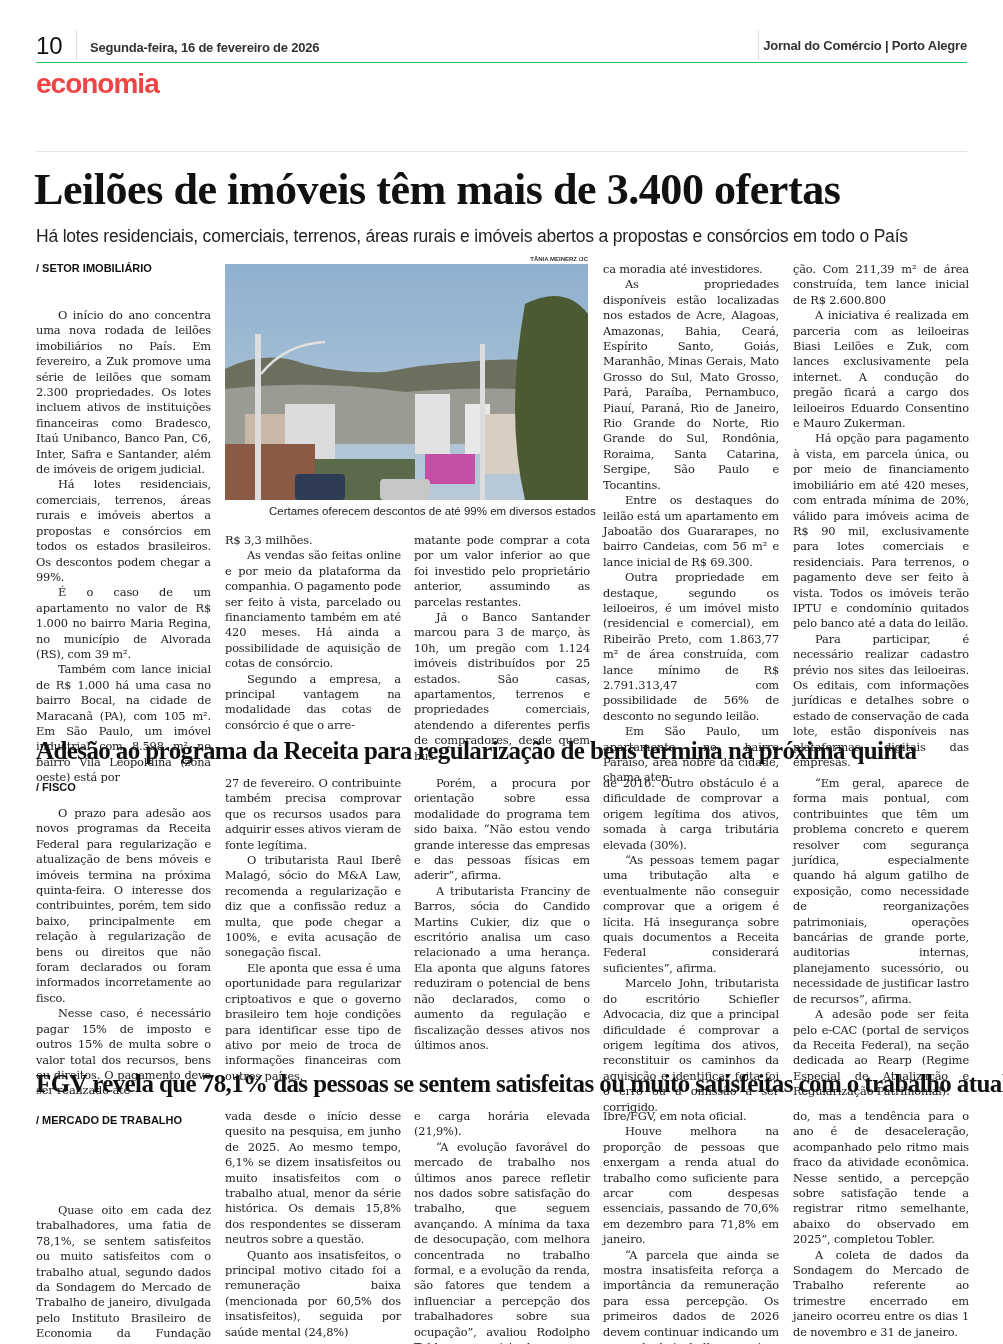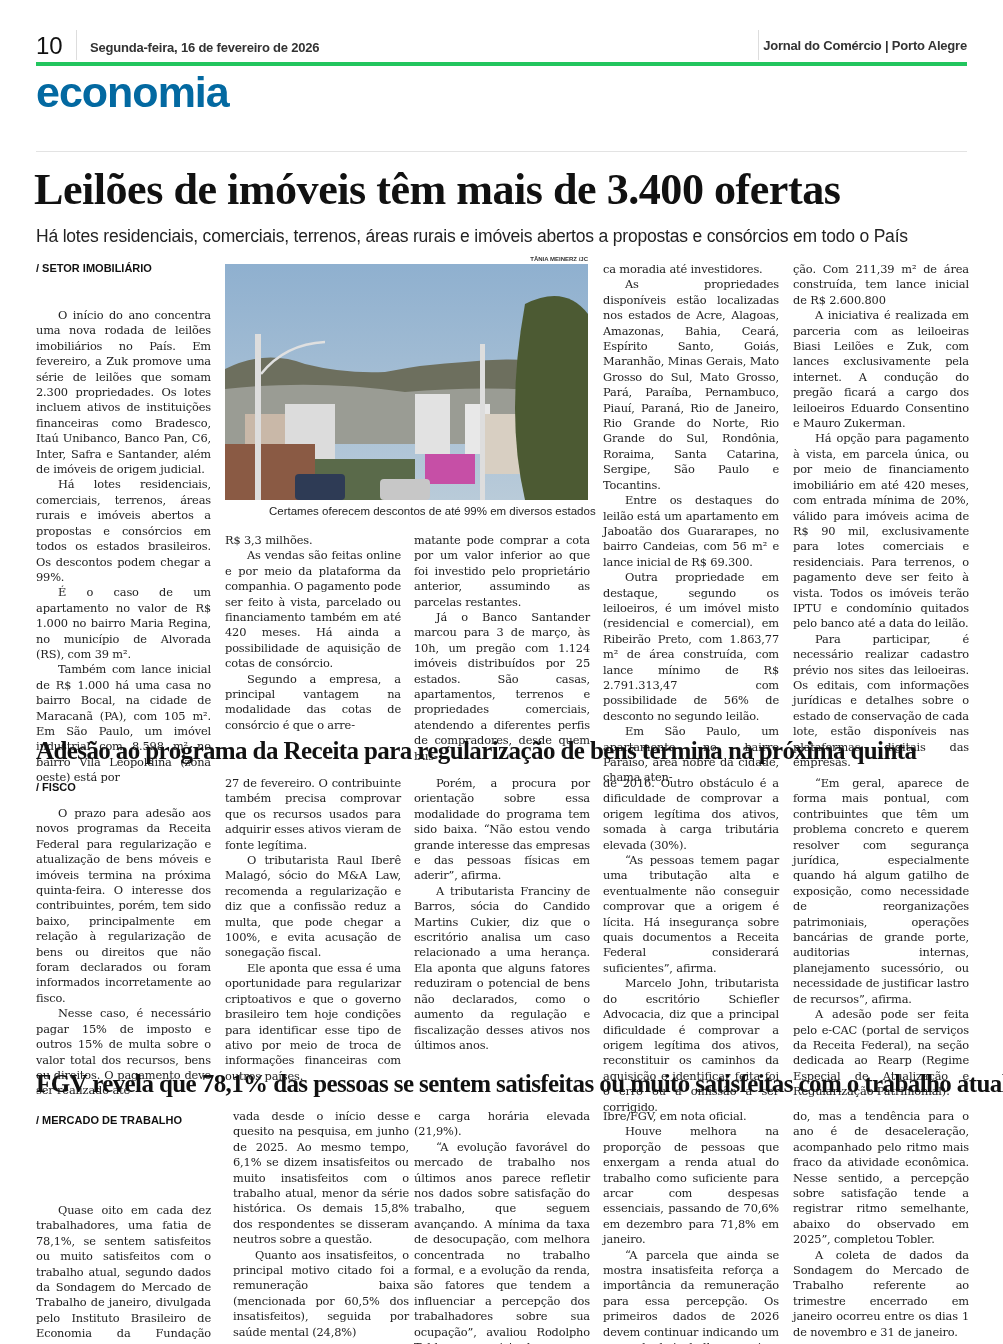--- a/index.html
+++ b/index.html
@@ -1,25 +1,25 @@
 <!DOCTYPE html>
 <html><head>
 <meta charset="utf-8">
 <style>
   html, body { margin: 0; padding: 0; background: #ffffff; }
   body { width: 1003px; height: 1344px; position: relative; overflow: hidden; color: #1a1a1a; }
 
   
-  .topbar { position: absolute; left: 36px; top: 28px; width: 931px; height: 34px; border-bottom: 4px solid #22c55e; }
+  .topbar { position: absolute; left: 36px; top: 28px; width: 931px; height: 34px; border-bottom: 1px solid #22c55e; }
   .page-num { position: absolute; left: 0; top: 4px; font-family: "Liberation Sans", sans-serif; font-size: 24px; color: #111; }
   .sep-left { position: absolute; left: 40px; top: 2px; height: 30px; border-left: 1px solid #ddd; }
   .date { position: absolute; left: 54px; top: 12px; font-family: "Liberation Sans", sans-serif; font-size: 13px; font-weight: bold; color: #333; letter-spacing: -0.2px; }
   .sep-right { position: absolute; left: 722px; top: 2px; height: 30px; border-left: 1px solid #ddd; }
   .journal { position: absolute; right: 0; top: 10px; font-family: "Liberation Sans", sans-serif; font-size: 13px; font-weight: bold; color: #333; letter-spacing: -0.2px; }
-  .section { position: absolute; left: 36px; top: 68px; font-family: "Liberation Sans", sans-serif; font-weight: bold; font-size: 43px; color: #0369a1; letter-spacing: -1px; }
+  .section { position: absolute; left: 36px; top: 68px; font-family: "Liberation Sans", sans-serif; font-weight: bold; font-size: 28px; color: #ef4444; letter-spacing: -1px; }
   .rule-top { position: absolute; left: 36px; top: 151px; width: 931px; border-top: 1px solid #e3e3e3; }
 
   
   .h1 { position: absolute; left: 34px; top: 162px; width: 940px; font-family: "Liberation Serif", "DejaVu Serif", serif; font-weight: bold; font-size: 45px; line-height: 54px; color: #111; letter-spacing: -0.5px; transform: scaleX(0.98); transform-origin: left; white-space: nowrap; }
   .sub { position: absolute; left: 36px; top: 226px; width: 940px; font-family: "Liberation Sans", sans-serif; font-size: 17.5px; color: #222; white-space: nowrap; letter-spacing: -0.2px; }
   .h2 { position: absolute; left: 36px; font-family: "Liberation Serif", "DejaVu Serif", serif; font-weight: bold; font-size: 25px; color: #111; white-space: nowrap; letter-spacing: -0.6px; }
   .tag { position: absolute; left: 36px; font-family: "Liberation Sans", sans-serif; font-weight: bold; font-size: 11px; color: #111; }
 
   
   .col { position: absolute; font-family: "DejaVu Serif", "Liberation Serif", serif; font-size: 11.4px; line-height: 15.4px; text-align: justify; hyphens: auto; color: #222; letter-spacing: -0.15px; }
@@ -131,21 +131,21 @@
   <p>“Em geral, aparece de forma mais pontual, com contribuintes que têm um problema concreto e querem resolver com segurança jurídica, especialmente quando há algum gatilho de exposição, como necessidade de reorganizações patrimoniais, operações bancárias de grande porte, auditorias internas, planejamento sucessório, ou necessidade de justificar lastro de recursos”, afirma.</p>
   <p>A adesão pode ser feita pelo e-CAC (portal de serviços da Receita Federal), na seção dedicada ao Rearp (Regime Especial de Atualização e Regularização Patrimonial).</p>
 </div>
 
 <div class="h2" style="top:1070px;">FGV revela que 78,1% das pessoas se sentem satisfeitas ou muito satisfeitas com o trabalho atual</div>
 <div class="tag" style="top:1114px">/ MERCADO DE TRABALHO</div>
 <div class="col" style="left:36px; top:1203px; width:175px;">
   <p>Quase oito em cada dez trabalhadores, uma fatia de 78,1%, se sentem satisfeitos ou muito satisfeitos com o trabalho atual, segundo dados da Sondagem do Mercado de Trabalho de janeiro, divulgada pelo Instituto Brasileiro de Economia da Fundação Getulio Vargas (Ibre/FGV) na sexta-feira passada.</p>
   <p>Essa proporção é a mais ele-</p>
 </div>
-<div class="col" style="left:225px; top:1109px; width:176px;margin-left:8px;">
+<div class="col" style="left:225px; top:1109px; width:176px;">
   <p class="cont">vada desde o início desse quesito na pesquisa, em junho de 2025. Ao mesmo tempo, 6,1% se dizem insatisfeitos ou muito insatisfeitos com o trabalho atual, menor da série histórica. Os demais 15,8% dos respondentes se disseram neutros sobre a questão.</p>
   <p>Quanto aos insatisfeitos, o principal motivo citado foi a remuneração baixa (mencionada por 60,5% dos insatisfeitos), seguida por saúde mental (24,8%)</p>
 </div>
 <div class="col" style="left:414px; top:1109px; width:176px;">
   <p class="cont">e carga horária elevada (21,9%).</p>
   <p>“A evolução favorável do mercado de trabalho nos últimos anos parece refletir nos dados sobre satisfação do trabalho, que seguem avançando. A mínima da taxa de desocupação, com melhora concentrada no trabalho formal, e a evolução da renda, são fatores que tendem a influenciar a percepção dos trabalhadores sobre sua ocupação”, avaliou Rodolpho Tobler, economista do</p>
 </div>
 <div class="col" style="left:603px; top:1109px; width:176px;">
   <p class="cont">Ibre/FGV, em nota oficial.</p>
   <p>Houve melhora na proporção de pessoas que enxergam a renda atual do trabalho como suficiente para arcar com despesas essenciais, passando de 70,6% em dezembro para 71,8% em janeiro.</p>

